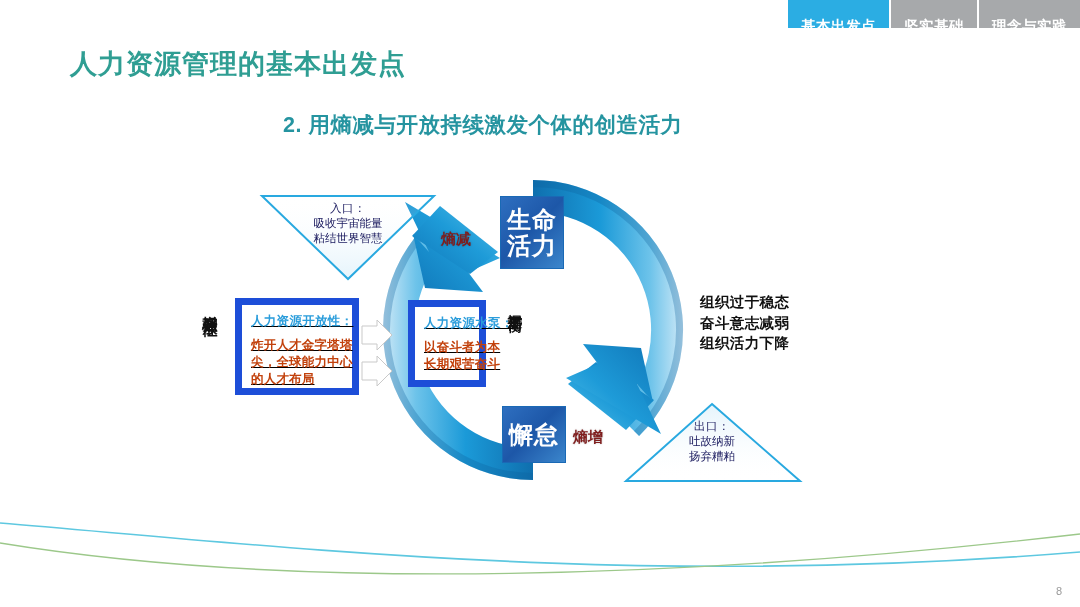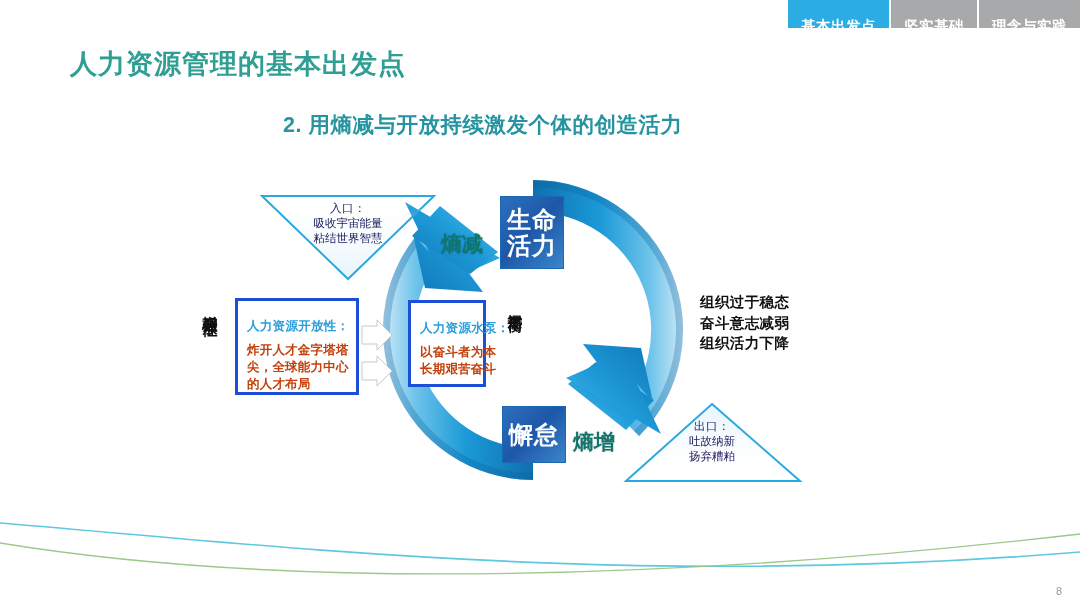--- a/index.html
+++ b/index.html
@@ -116,36 +116,37 @@
     width: 64px; height: 57px;
     font-size: 24px;
     background: linear-gradient(135deg,#2e6fc0 0%, #1d57a8 48%, #3b86cc 100%);
     letter-spacing: 1px;
   }
   .node-box span { display: block; }
 
   
   .arrow-label {
     position: absolute;
-    font-size: 21px;
-    font-weight: bold;
-    color: #0f766e;
+    font-size: 15px;
+    font-weight: bold;
+    color: #7f1d1d;
     text-shadow: 0 0 2px rgba(0,0,0,.25);
     white-space: nowrap;
   }
   .label-shang-jian { left: 441px; top: 230px; }
   .label-shang-zeng { left: 573px; top: 428px; }
 
   
   .info-box {
     position: absolute;
-    border: 3px solid #1d4ed8;
+    border: 7px solid #1d4ed8;
     background: #ffffff;
     box-sizing: border-box;
-    padding: 17px 8px 9px 9px;
+    padding: 8px 8px 9px 9px;
+    text-decoration: underline;
   }
   .info-box .head {
     font-size: 12.5px;
     font-weight: bold;
     color: #2b9ddb;
     white-space: nowrap;
     margin-bottom: 7px;
     letter-spacing: .3px;
   }
   .info-box .body {

